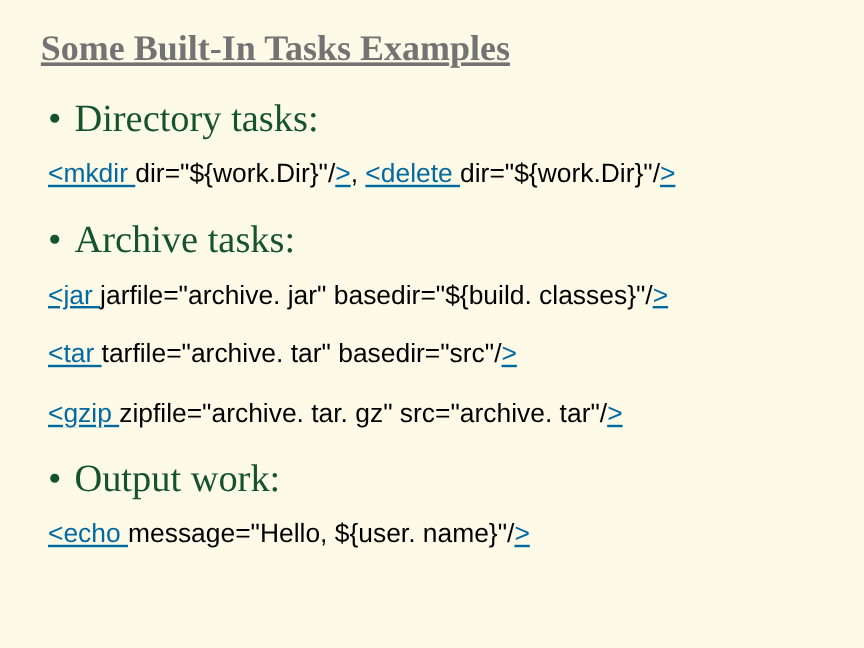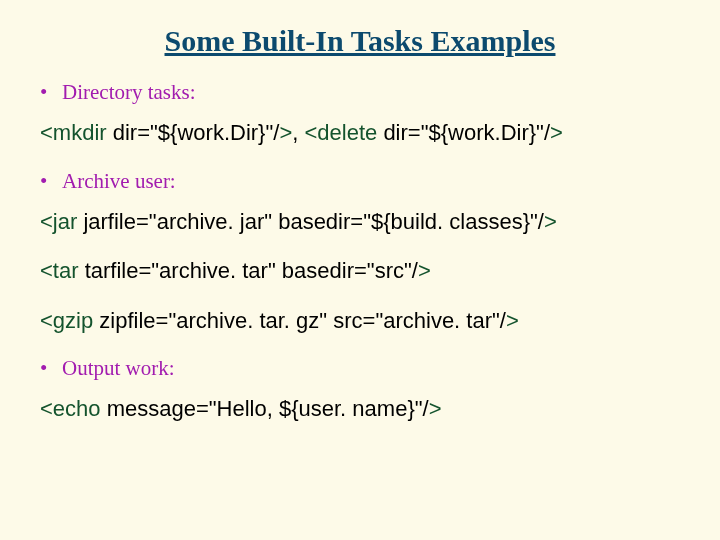--- a/index.html
+++ b/index.html
@@ -9,64 +9,64 @@
     height: 540px;
     background: #fdfae8;
     font-family: "Times New Roman", Times, serif;
     color: #000;
   }
   .slide {
     box-sizing: border-box;
     padding: 24px 34px 24px 34px;
   }
   .title {
-    text-align: center;
     font-size: 30px;
     font-weight: bold;
     text-decoration: underline;
-    color: #0c4a6e;
+    color: #737373;
     margin: 0 0 22px 0;
   }
   .bullet {
-    font-size: 21px;
-    color: #a21caf;
+    font-size: 32px;
+    color: #14532d;
     margin: 12px 0 14px 0;
     padding-left: 6px;
   }
   .bullet::before {
     content: "•";
     display: inline-block;
     width: 22px;
     margin-left: 0;
   }
   .code {
     font-family: Arial, Helvetica, sans-serif;
     font-size: 22px;
     color: #000;
     margin: 10px 0 22px 0;
     padding-left: 6px;
     line-height: 1.25;
   }
   .code .tag {
-    color: #14532d;
+    color: #0369a1;
+    text-decoration: underline;
   }
 </style>
 </head>
 <body>
 <div class="slide">
 
   <h1 class="title">Some Built-In Tasks Examples</h1>
 
   <div>
     <div class="bullet">Directory tasks:</div>
     <div class="code"><span class="tag">&lt;mkdir </span><span>dir="${work.Dir}"/</span><span class="tag">&gt;</span><span>, </span><span class="tag">&lt;delete </span><span>dir="${work.Dir}"/</span><span class="tag">&gt;</span></div>
   </div>
 
   <div>
-    <div class="bullet">Archive user:</div>
+    <div class="bullet">Archive tasks:</div>
     <div class="code"><span class="tag">&lt;jar </span><span>jarfile="archive. jar" basedir="${build. classes}"/</span><span class="tag">&gt;</span></div>
     <div class="code"><span class="tag">&lt;tar </span><span>tarfile="archive. tar" basedir="src"/</span><span class="tag">&gt;</span></div>
     <div class="code"><span class="tag">&lt;gzip </span><span>zipfile="archive. tar. gz" src="archive. tar"/</span><span class="tag">&gt;</span></div>
   </div>
 
   <div>
     <div class="bullet">Output work:</div>
     <div class="code"><span class="tag">&lt;echo </span><span>message="Hello, ${user. name}"/</span><span class="tag">&gt;</span></div>
   </div>
 

